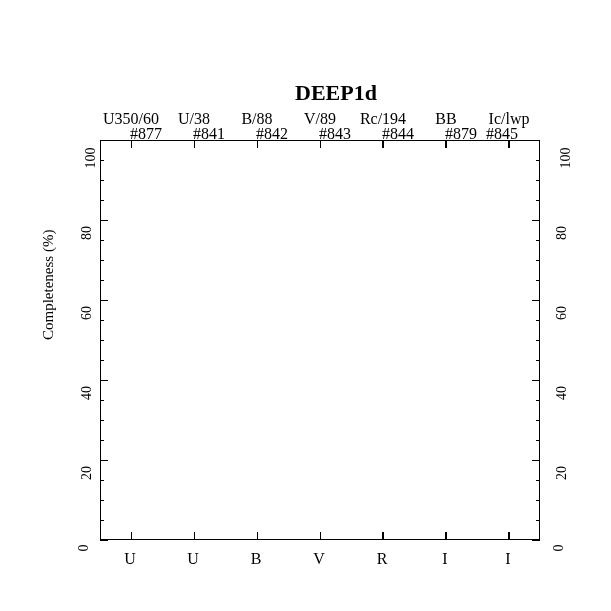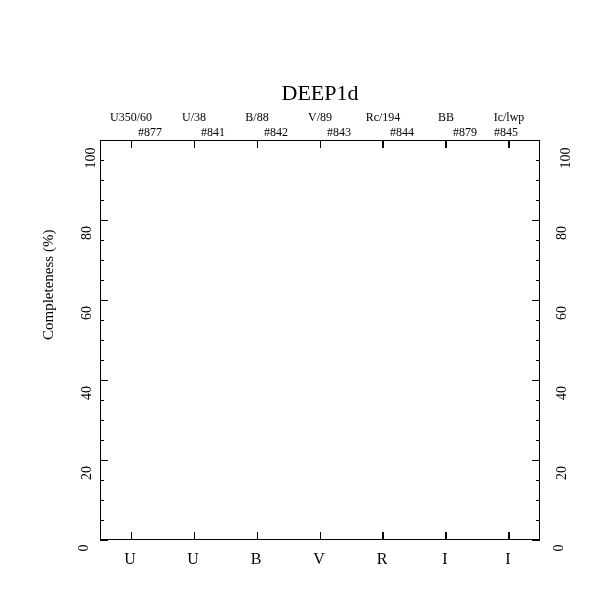--- a/index.html
+++ b/index.html
@@ -23,25 +23,25 @@
     left: 0;
     top: 0;
     width: 440px;
     height: 400px;
     border: 1.5px solid #000;
     box-sizing: border-box;
   }
   .title {
     position: absolute;
     top: 80px;
-    left: 100px;
+    left: 116px;
     width: 440px;
     text-align: center;
     font-size: 22px;
-    font-weight: normal;
+    font-weight: bold;
   }
   .ylabel {
     position: absolute;
     left: 40px;
     top: 340px;
     transform: rotate(-90deg);
     transform-origin: left top;
     font-size: 15px;
   }
   .ytick-left, .ytick-right {
@@ -53,21 +53,21 @@
   .ytick-right { left: 555px; }
   .xtick {
     position: absolute;
     font-size: 16px;
     text-align: center;
     width: 30px;
     top: 550px;
   }
   .top-label {
     position: absolute;
-    font-size: 12px;
+    font-size: 16px;
     text-align: center;
     width: 62px;
   }
   .top-label.row1 { top: 110px; }
   .top-label.row2 { top: 125px; text-align: right; }
   .tick {
     position: absolute;
     background: #000;
   }
   .tick.major-y { width: 8px; height: 1.5px; }

